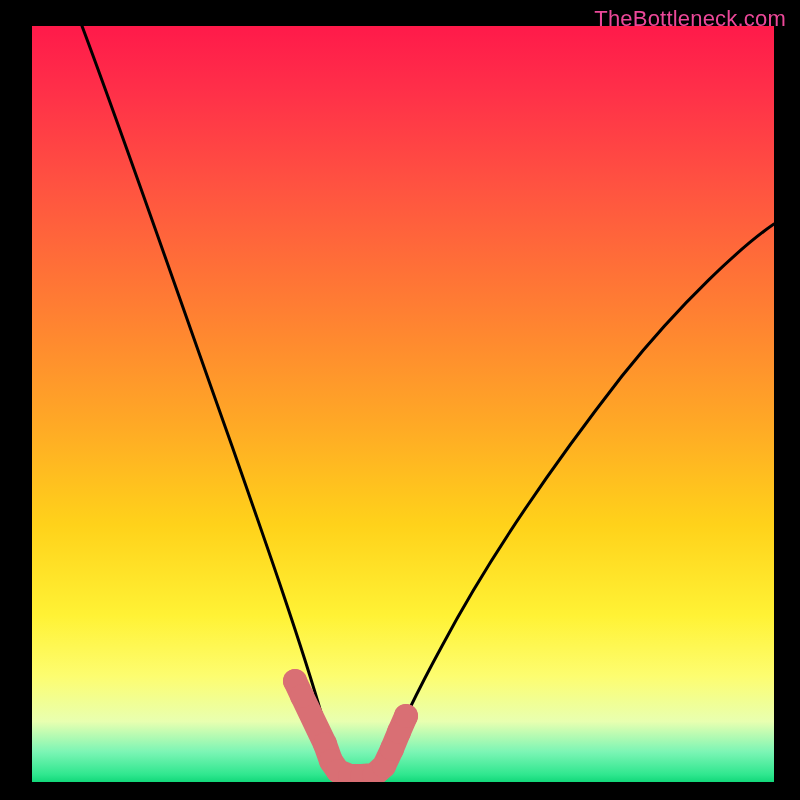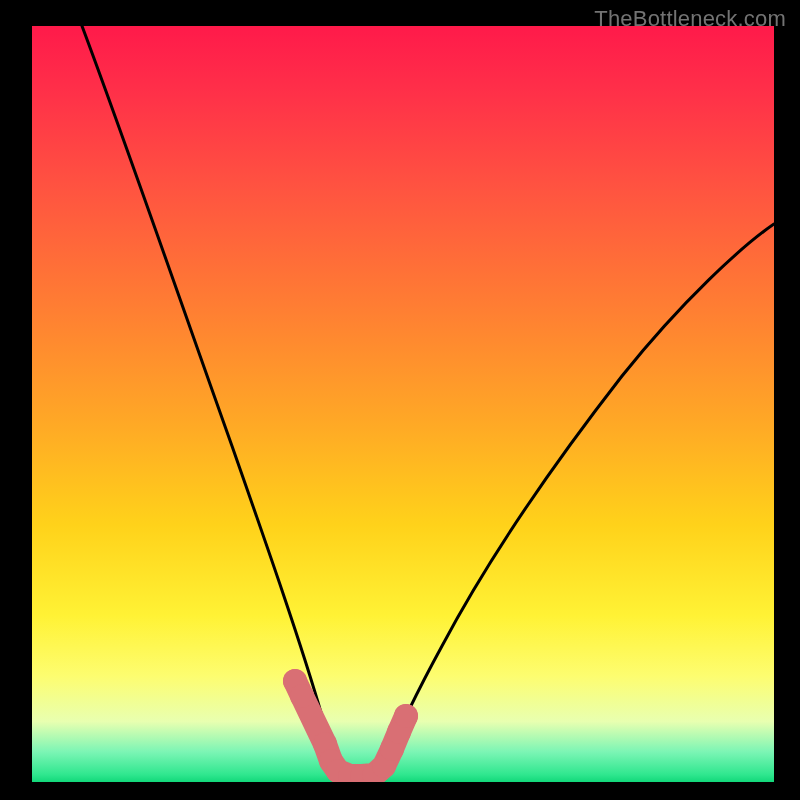--- a/index.html
+++ b/index.html
@@ -36,21 +36,21 @@
       #e8ffb0 92%,
       #7cf5b5 96%,
       #30e78f 99%,
       #12d87a 100%
     );
   }
   .watermark {
     position: absolute;
     top: 6px;
     right: 14px;
-    color: #737373;
+    color: #ec4899;
     font-size: 22px;
     letter-spacing: 0.2px;
     user-select: none;
   }
   svg.curves {
     position: absolute;
     left: 0;
     top: 0;
     width: 742px;
     height: 756px;

